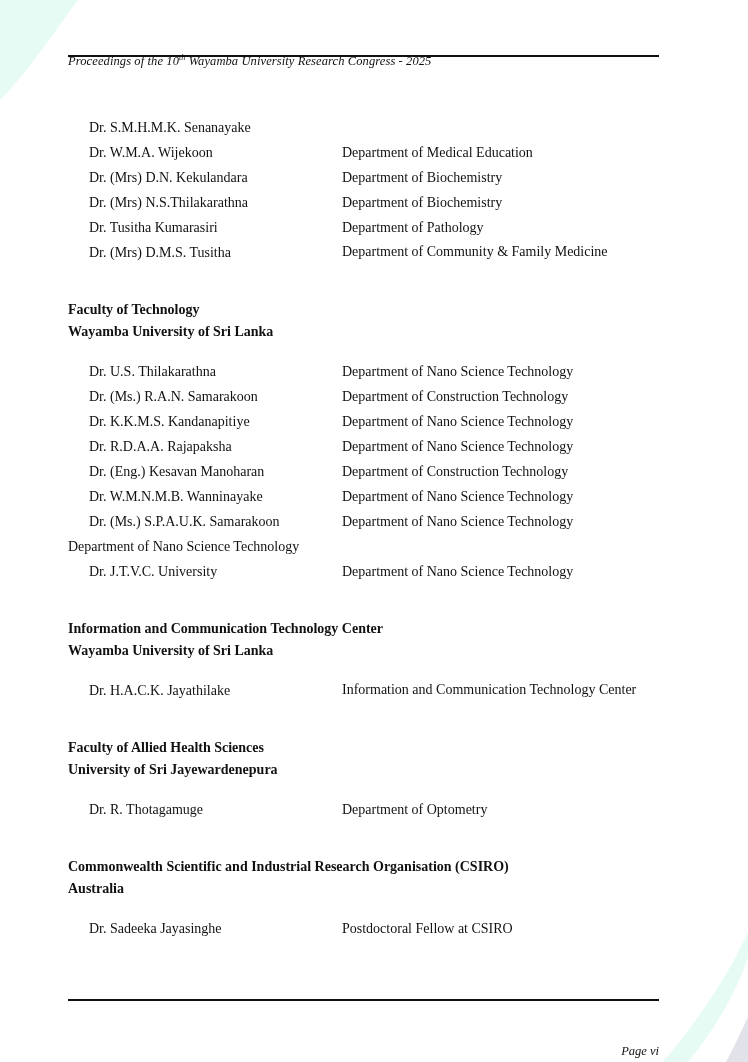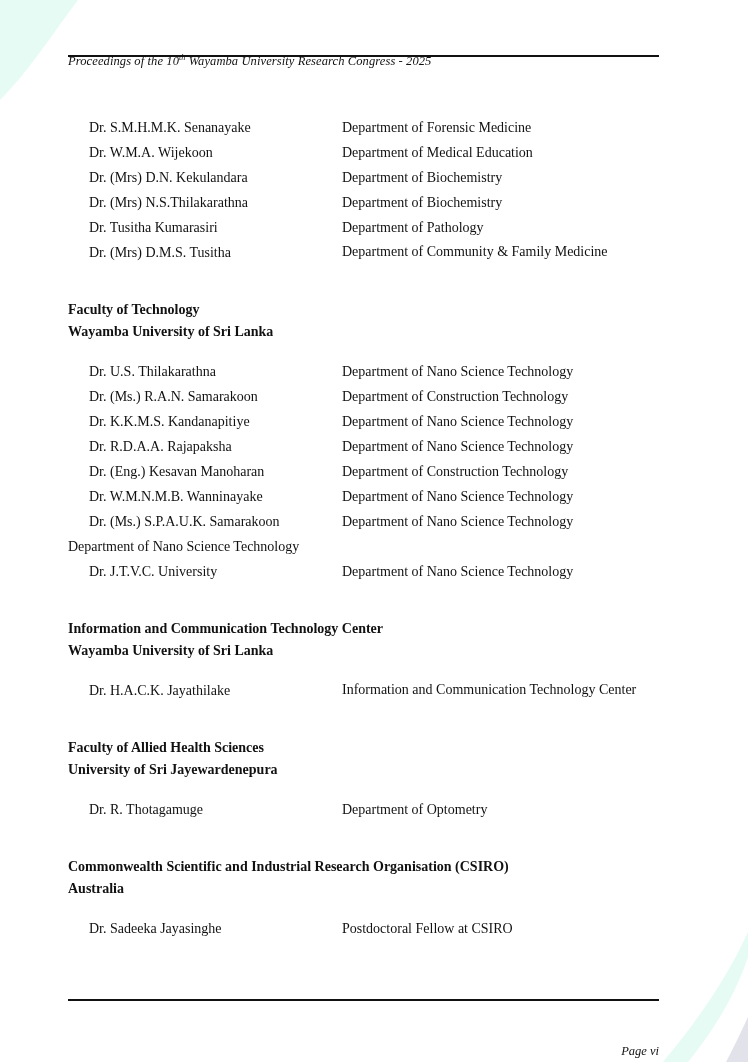--- a/index.html
+++ b/index.html
@@ -61,21 +61,20 @@
 
 <div class="header">
   <span>Proceedings of the 10</span><sup>th</sup><span> Wayamba University Research Congress - 2025</span>
 </div>
 <div class="header-rule"></div>
 
 <div class="content">
   <div class="rows">
     <div class="row">
       <div class="name">Dr. S.M.H.M.K. Senanayake</div>
-      <div class="dept">Department of Forensic Medicine</div>
     </div>
     <div class="row">
       <div class="name">Dr. W.M.A. Wijekoon</div>
       <div class="dept">Department of Medical Education</div>
     </div>
     <div class="row">
       <div class="name">Dr. (Mrs) D.N. Kekulandara</div>
       <div class="dept">Department of Biochemistry</div>
     </div>
     <div class="row">

